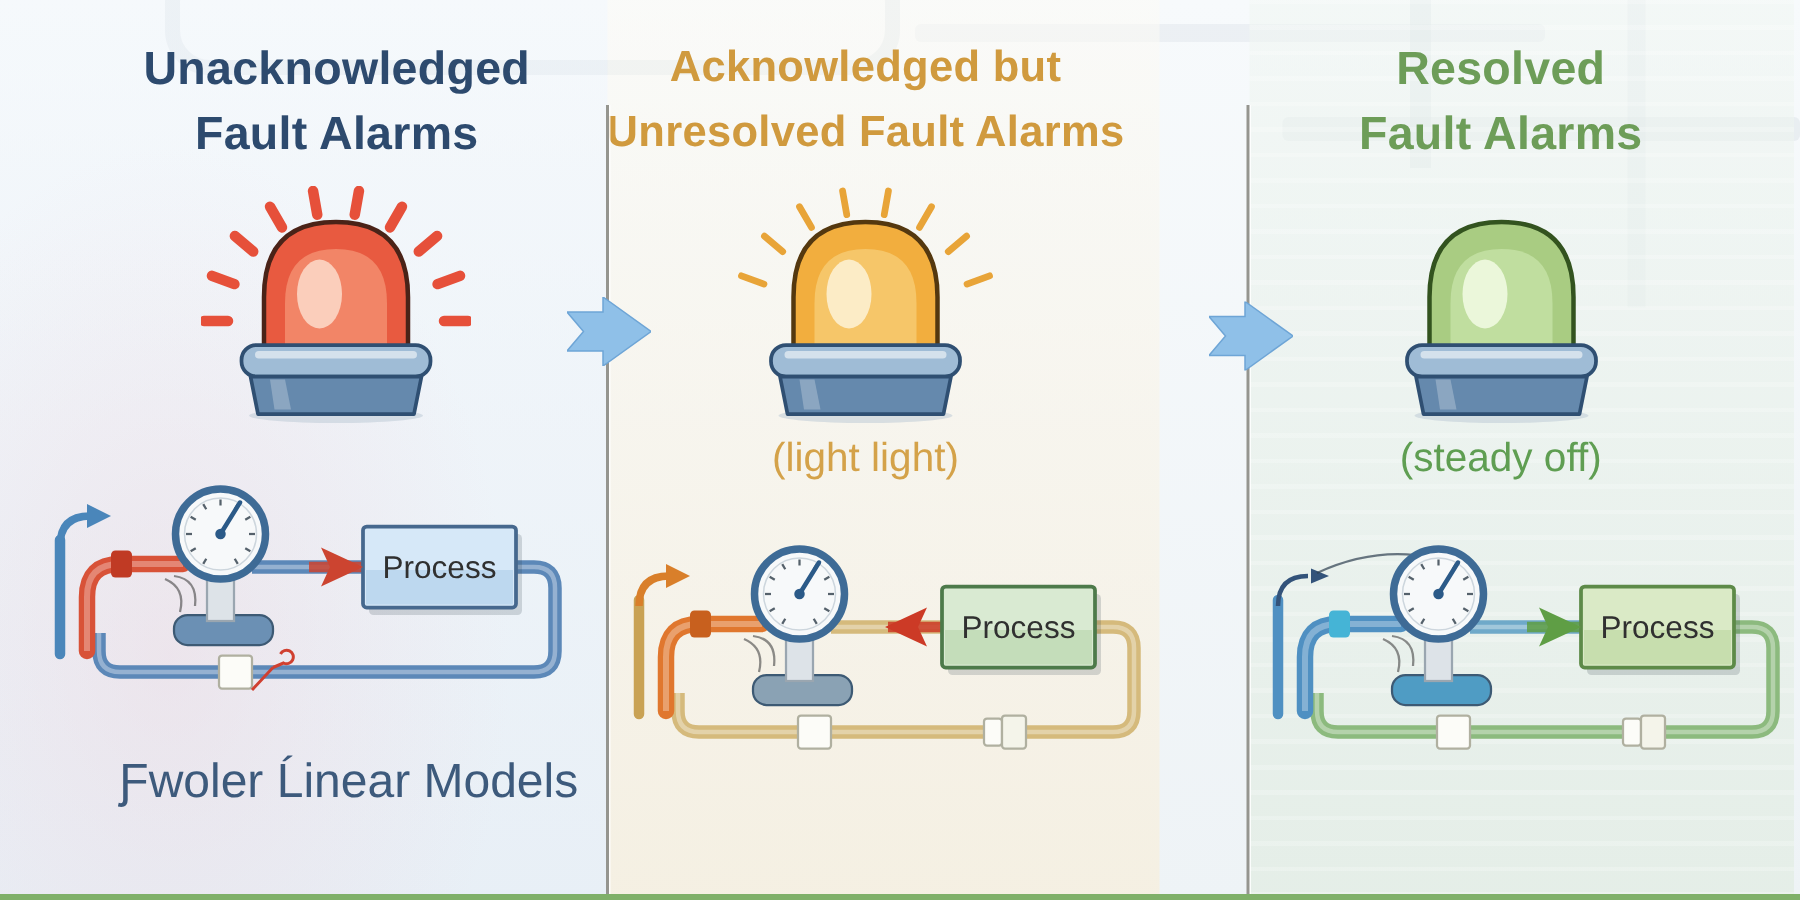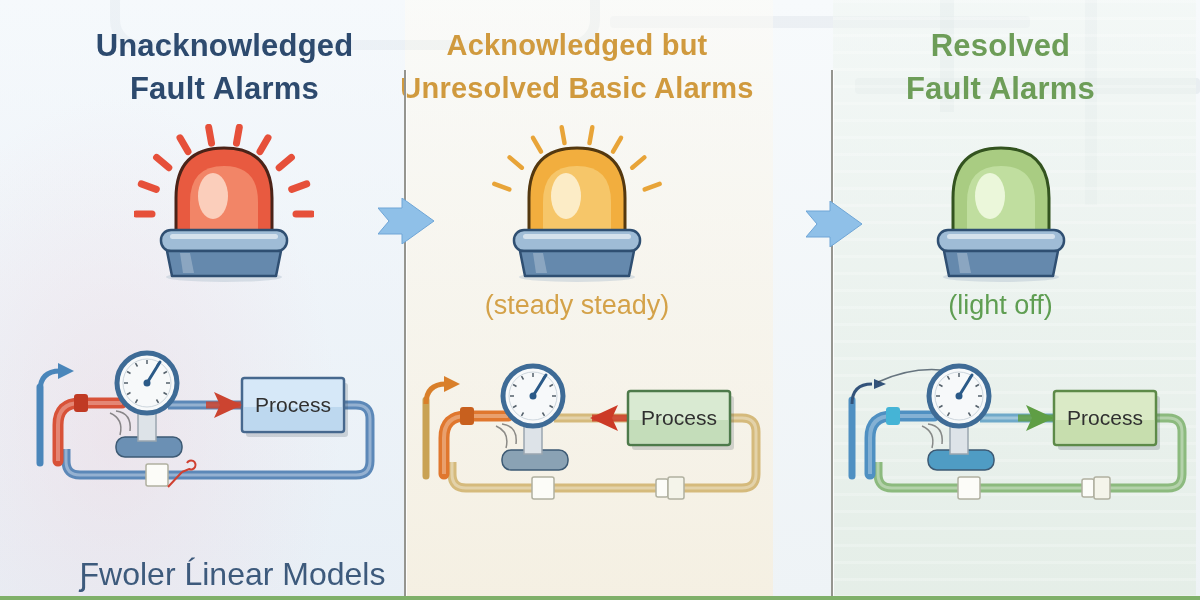--- a/index.html
+++ b/index.html
@@ -11,21 +11,21 @@
   .bg-shape{position:absolute;z-index:0;}
   .bg-tank{left:110px;top:-28px;width:470px;height:58px;border:10px solid rgba(196,206,216,.35);border-radius:30px;}
   .bg-pipe-v1{left:940px;top:0;width:14px;height:112px;background:rgba(200,210,218,.32);}
   .bg-pipe-v2{left:1085px;top:0;width:12px;height:205px;background:rgba(200,210,218,.25);}
   .bg-pipe-h1{left:855px;top:78px;width:345px;height:16px;background:rgba(205,214,221,.32);border-radius:4px;}
   .bg-pipe-h2{left:610px;top:16px;width:420px;height:12px;background:rgba(208,216,222,.28);border-radius:4px;}
 
   .panel{position:absolute;top:0;bottom:0;z-index:1;display:flex;flex-direction:column;align-items:center;}
   .p1{left:0;width:405px;background:
       radial-gradient(ellipse at 28% 73%, rgba(238,205,215,.35), transparent 55%),
-      linear-gradient(180deg, rgba(244,248,252,.5), rgba(230,238,246,.75)); gap: 27px;}
+      linear-gradient(180deg, rgba(244,248,252,.5), rgba(230,238,246,.75));}
   .p2{left:405px;width:368px;background:
       linear-gradient(180deg, rgba(252,251,246,.55), rgba(246,239,223,.85));}
   .p3{left:833px;width:363px;background:
       repeating-linear-gradient(180deg, rgba(255,255,255,.22) 0 3px, rgba(0,0,0,0) 3px 17px),
       linear-gradient(180deg, rgba(240,246,242,.55), rgba(227,237,229,.85));}
 
   .divider{position:absolute;top:70px;bottom:0;width:2px;background:#95958f;box-shadow:1px 0 0 rgba(255,255,255,.85);z-index:2;}
   .d1{left:404px;} .d2{left:831px;}
 
   .step-arrow{position:absolute;z-index:3;}
@@ -140,21 +140,21 @@
     <rect class="fitting f2a" x="252" y="121" width="12" height="18" rx="2" fill="#fcfcf8" stroke="#b0b0a0" stroke-width="1.5"></rect>
     <rect class="fitting f2b" x="264" y="119" width="16" height="22" rx="2" fill="#f4f4ea" stroke="#b0b0a0" stroke-width="1.5"></rect>
     <path class="clip" d="M150,142 L164,127 M164,127 l7,-3 a4.5,4.5 0 1 0 -2,-6" fill="none" stroke="#d04030" stroke-width="2"></path>
   </svg>
 
   <div class="footer" style="color: rgb(61, 90, 124);">Ƒwoler Ĺinear Models</div>
 </section>
 
 <section class="panel p2">
   <div class="shift">
-    <h2 class="title" style="color: rgb(208, 154, 62);"><span>Acknowledged but</span><br><span>Unresolved Basic Alarms</span></h2>
+    <h2 class="title" style="color: rgb(208, 154, 62);"><span>Acknowledged but</span><br><span>Unresolved Fault Alarms</span></h2>
 
     <svg class="beacon beacon--steady" width="180" height="158" viewBox="0 0 180 158">
       <ellipse cx="90" cy="153" rx="58" ry="5" fill="#b9c7d3" opacity="0.5"></ellipse>
       <g class="rays" fill="none" stroke-linecap="round" stroke="#e8a438">
         <line class="ray r0" x1="18" y1="90" x2="2" y2="90"></line>
         <line class="ray" x1="22.3" y1="65.4" x2="7.3" y2="59.9"></line>
         <line class="ray" x1="34.8" y1="43.7" x2="22.6" y2="33.4"></line>
         <line class="ray" x1="54" y1="27.6" x2="46" y2="13.8"></line>
         <line class="ray" x1="77.5" y1="19.1" x2="74.7" y2="3.3"></line>
         <line class="ray" x1="102.5" y1="19.1" x2="105.3" y2="3.3"></line>
@@ -165,21 +165,21 @@
       </g>
       <path d="M42,114 L42,74 Q42,24 90,24 Q138,24 138,74 L138,114 Z" stroke-width="3" fill="#f2ae3e" stroke="#54380f"></path>
       <path d="M56,114 L56,78 Q56,42 90,42 Q124,42 124,78 L124,114 Z" opacity="0.8" fill="#f6cc74"></path>
       <ellipse cx="79" cy="72" rx="15" ry="23" opacity="0.9" fill="#fdf0d0"></ellipse>
       <rect x="27" y="106" width="126" height="21" rx="10" stroke-width="2.5" fill="#9fbcd6" stroke="#2f4f72"></rect>
       <rect x="36" y="110" width="108" height="5" rx="2.5" fill="#ffffff" opacity="0.55"></rect>
       <path d="M33,127 L38,152 L142,152 L147,127 Z" stroke-width="2.5" stroke-linejoin="round" fill="#6589ad" stroke="#2f4f72"></path>
       <path d="M46,129 L49,149 L60,149 L56,129 Z" fill="#ffffff" opacity="0.25"></path>
     </svg>
 
-    <div class="caption" style="color: rgb(212, 162, 73);">(steady steady)</div>
+    <div class="caption" style="color: rgb(212, 162, 73);">(light light)</div>
   </div>
 
   <svg class="process proc2 dir-left" width="370" height="150" viewBox="0 0 370 150">
     <path d="M22,118 L22,42" fill="none" stroke-width="7" stroke-linecap="round" stroke="#c9a254"></path>
     <path d="M22,46 Q22,26 42,26" fill="none" stroke-width="5" stroke="#d97f2a"></path>
     <path d="M40,18 L56,26 L40,34 Z" fill="#d97f2a"></path>
     <path d="M320,60 L338,60 Q352,60 352,74 L352,116 Q352,130 338,130 L62,130 Q48,130 48,116 L48,104" fill="none" stroke-width="9" stroke="#d5ba7c"></path>
     <path d="M320,60 L338,60 Q352,60 352,74 L352,116 Q352,130 338,130 L62,130 Q48,130 48,116 L48,104" fill="none" stroke-width="3" stroke="#ffffff" opacity="0.35"></path>
     <line x1="150" y1="60" x2="224" y2="60" stroke-width="9" stroke="#d5ba7c"></line>
     <line x1="150" y1="60" x2="224" y2="60" stroke-width="3" stroke="#ffffff" opacity="0.35"></line>
@@ -233,21 +233,21 @@
       </g>
       <path d="M42,114 L42,74 Q42,24 90,24 Q138,24 138,74 L138,114 Z" stroke-width="3" fill="#a9cc82" stroke="#33531f"></path>
       <path d="M56,114 L56,78 Q56,42 90,42 Q124,42 124,78 L124,114 Z" opacity="0.8" fill="#c6e2a6"></path>
       <ellipse cx="79" cy="72" rx="15" ry="23" opacity="0.9" fill="#effae0"></ellipse>
       <rect x="27" y="106" width="126" height="21" rx="10" stroke-width="2.5" fill="#9fbcd6" stroke="#2f4f72"></rect>
       <rect x="36" y="110" width="108" height="5" rx="2.5" fill="#ffffff" opacity="0.55"></rect>
       <path d="M33,127 L38,152 L142,152 L147,127 Z" stroke-width="2.5" stroke-linejoin="round" fill="#6589ad" stroke="#2f4f72"></path>
       <path d="M46,129 L49,149 L60,149 L56,129 Z" fill="#ffffff" opacity="0.25"></path>
     </svg>
 
-    <div class="caption" style="color: rgb(95, 158, 82);">(light off)</div>
+    <div class="caption" style="color: rgb(95, 158, 82);">(steady off)</div>
   </div>
 
   <svg class="process proc3 dir-right" width="370" height="150" viewBox="0 0 370 150">
     <path d="M22,118 L22,42" fill="none" stroke-width="7" stroke-linecap="round" stroke="#4f90c2"></path>
     <path d="M22,46 Q22,26 42,26" fill="none" stroke-width="3" stroke="#33537a"></path>
     <path d="M44,21 L56,26 L44,31 Z" fill="#33537a"></path>
     <path d="M48,24 Q100,0 150,22" fill="none" stroke="#2e3e50" stroke-width="1.5" opacity="0.7"></path>
     <path d="M320,60 L338,60 Q352,60 352,74 L352,116 Q352,130 338,130 L62,130 Q48,130 48,116 L48,104" fill="none" stroke-width="9" stroke="#8cba7e"></path>
     <path d="M320,60 L338,60 Q352,60 352,74 L352,116 Q352,130 338,130 L62,130 Q48,130 48,116 L48,104" fill="none" stroke-width="3" stroke="#ffffff" opacity="0.35"></path>
     <line x1="150" y1="60" x2="224" y2="60" stroke-width="9" stroke="#6fa9c9"></line>

